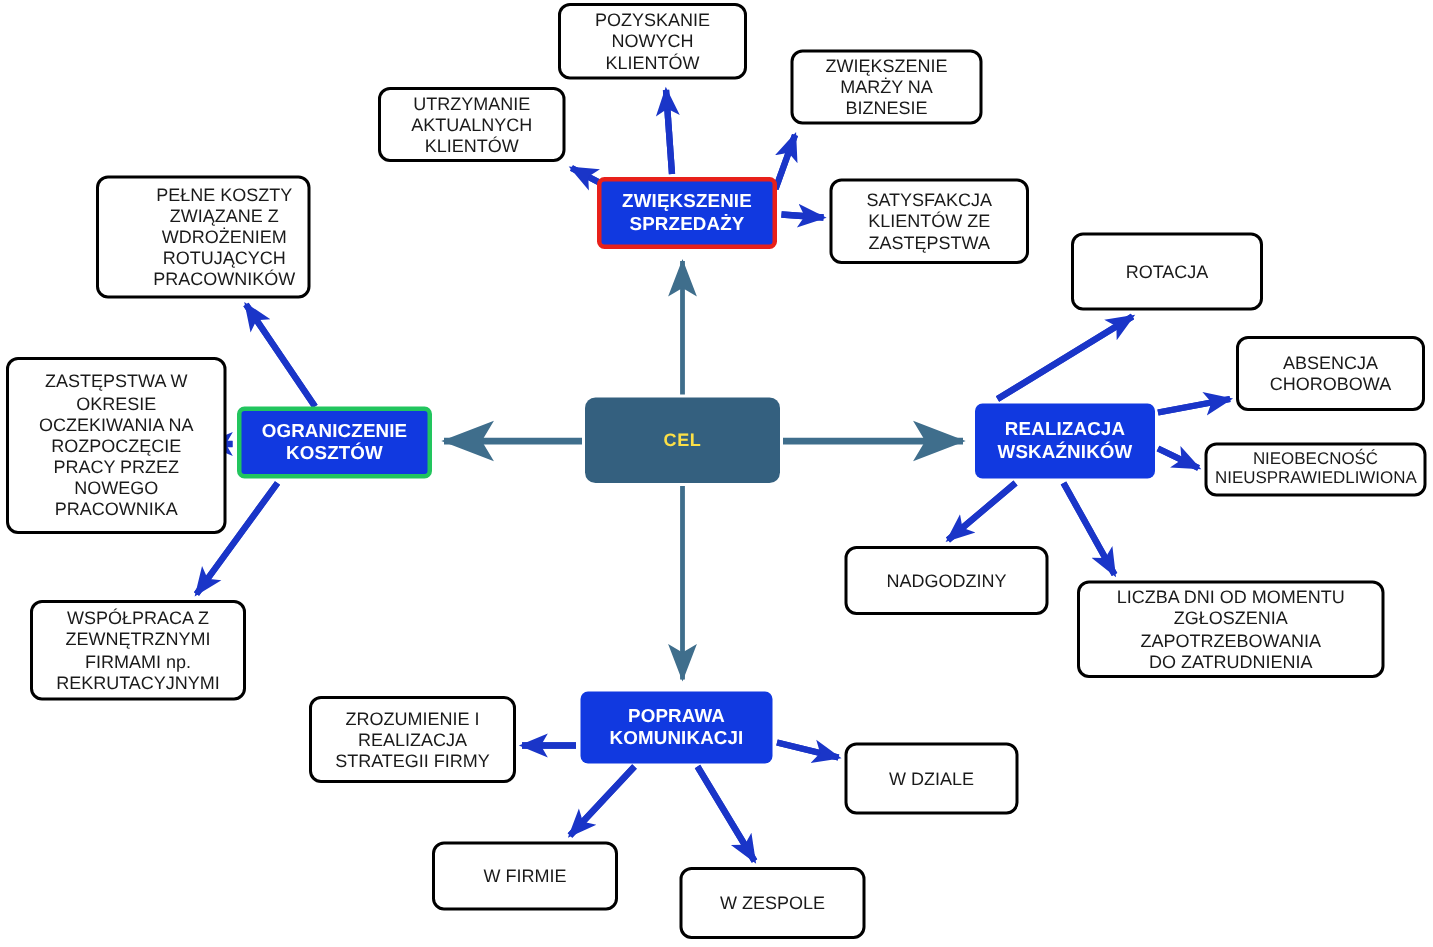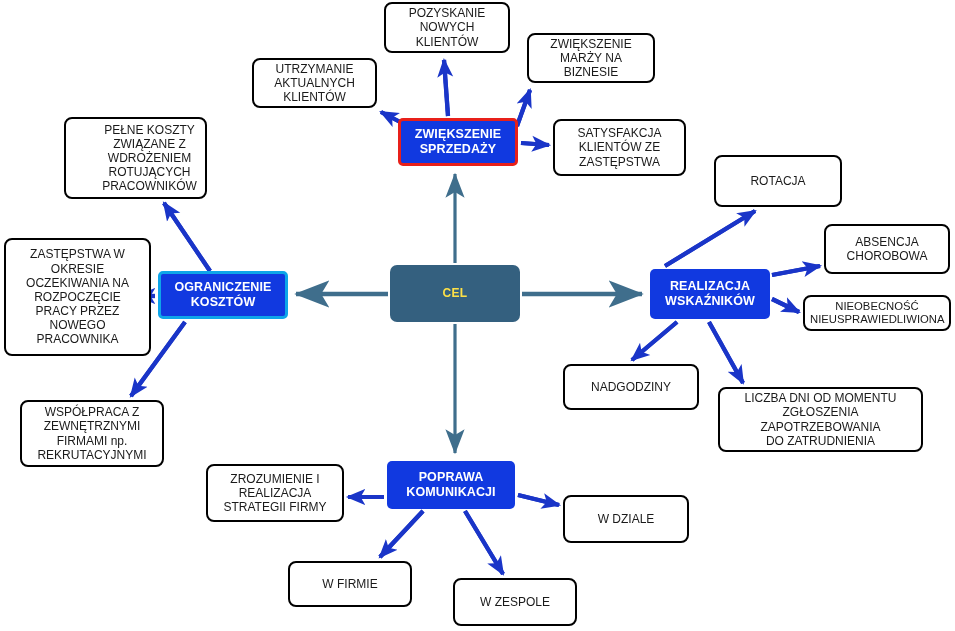--- a/index.html
+++ b/index.html
@@ -46,21 +46,21 @@
   
   .node.branch {
     background: #1139e0;
     color: #ffffff;
     font-weight: bold;
     font-size: 12.5px;
     border-radius: 5px;
     letter-spacing: 0.1px;
   }
   .node.branch.redring {
-    border: 3px solid #0ea5e9;
+    border: 3px solid #22c55e;
   }
   .node.branch.redring-strong {
     border: 3px solid #e8201a;
   }
   
   .node.leaf {
     background: #ffffff;
     color: #1a1a1a;
     font-size: 12px;
     border: 2.5px solid #000000;
@@ -162,21 +162,21 @@
     </span>
   </div>
 
   <div class="node branch" style="left:387px; top:461px; width:128px; height:48px;">
     <span>
       <span>POPRAWA</span>
       <span>KOMUNIKACJI</span>
     </span>
   </div>
 
-  <div class="node leaf" style="left:384px; top:2px; width:126px; height:51px;">
+  <div class="node leaf" style="left:372px; top:2px; width:126px; height:51px;">
     <span>
       <span>POZYSKANIE</span>
       <span>NOWYCH</span>
       <span>KLIENTÓW</span>
     </span>
   </div>
 
   <div class="node leaf" style="left:252px; top:58px; width:125px; height:50px;">
     <span>
       <span>UTRZYMANIE</span>
@@ -267,21 +267,21 @@
   </div>
 
   <div class="node leaf" style="left:206px; top:464px; width:138px; height:58px;">
     <span>
       <span>ZROZUMIENIE I</span>
       <span>REALIZACJA</span>
       <span>STRATEGII FIRMY</span>
     </span>
   </div>
 
-  <div class="node leaf" style="left:563px; top:495px; width:126px; height:48px;">
+  <div class="node leaf" style="left:563px; top:495px; width:116px; height:48px;">
     <span>
       <span>W DZIALE</span>
     </span>
   </div>
 
   <div class="node leaf" style="left:288px; top:561px; width:124px; height:46px;">
     <span>
       <span>W FIRMIE</span>
     </span>
   </div>

